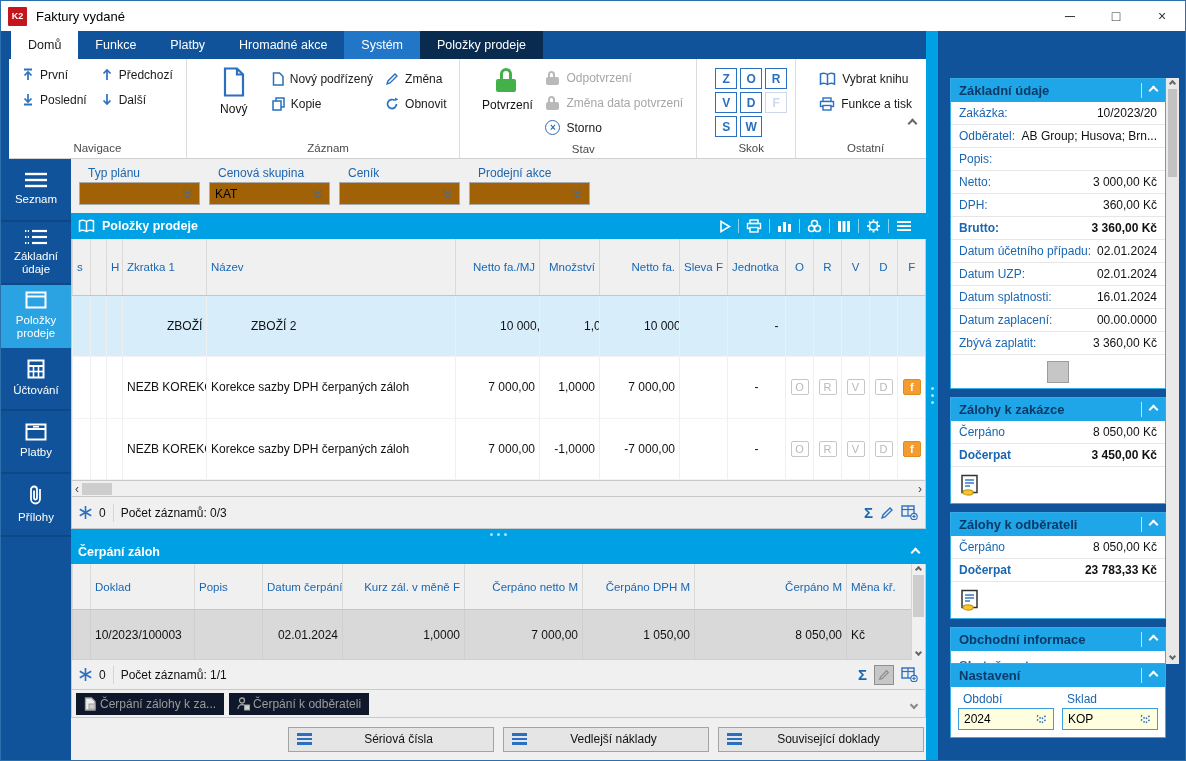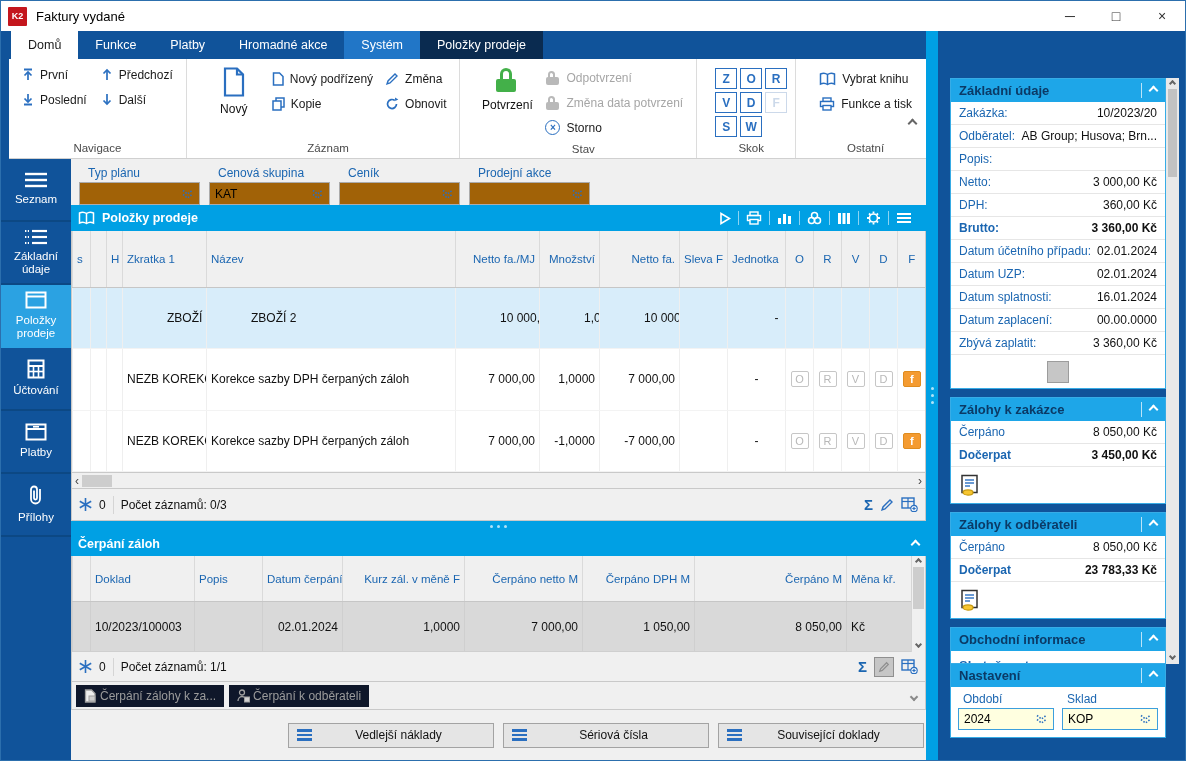--- a/index.html
+++ b/index.html
@@ -51,21 +51,21 @@
     display:flex;align-items:center;justify-content:center;font-size:10px;font-weight:bold;}
 
   
   .sidebar{position:absolute;left:0;top:158px;width:70px;bottom:0;background:#10539a;display:flex;flex-direction:column;}
   .side-item{min-height:63px;display:flex;flex-direction:column;align-items:center;justify-content:center;gap:5px;
     color:#fff;font-size:11.5px;text-align:center;border-bottom:2px solid #0c4884;padding:5px 2px;line-height:1.15;}
   .side-item.active{background:#2ba2e2;border-bottom-color:#2ba2e2;}
 
   
   .main{position:absolute;left:70px;top:158px;width:855px;bottom:0;background:#f0f0f0;display:flex;flex-direction:column;}
-  .filterbar{height:46px;display:flex;gap:9px;padding:4px 8px 0;}
+  .filterbar{height:54px;display:flex;gap:9px;padding:4px 8px 0;}
   .filter-label{color:#1b66b1;font-size:12px;height:19px;display:flex;align-items:center;padding-left:9px;}
   .combo{width:121px;height:23px;background:#a16207;border:1px solid #ababab;display:flex;align-items:center;
     justify-content:space-between;padding:0 5px;font-size:12px;color:#000;}
   .combo.cream{background:#ffffe0;border-color:#3c9fdd;}
 
   .panel-head{height:26px;background:#00a0e4;color:#fff;display:flex;align-items:center;gap:7px;padding:0 7px;
     font-weight:bold;font-size:12.5px;}
   .panel-tools{margin-left:auto;display:flex;align-items:stretch;}
   .ptool{display:flex;align-items:center;padding:0 7px;border-left:1px solid rgba(255,255,255,.55);}
   .ptool:first-child{border-left:none;}
@@ -824,29 +824,29 @@
       </div>
     </div>
 
     <div class="bottombar">
       <div class="bbtn">
         <span class="bars">
             <i></i>
             <i></i>
             <i></i>
           </span>
-        <span class="lbl">Vedlejší náklady</span>
+        <span class="lbl">Sériová čísla</span>
       </div>
       <div class="bbtn">
         <span class="bars">
             <i></i>
             <i></i>
             <i></i>
           </span>
-        <span class="lbl">Sériová čísla</span>
+        <span class="lbl">Vedlejší náklady</span>
       </div>
       <div class="bbtn">
         <span class="bars">
             <i></i>
             <i></i>
             <i></i>
           </span>
         <span class="lbl">Související doklady</span>
       </div>
     </div>

